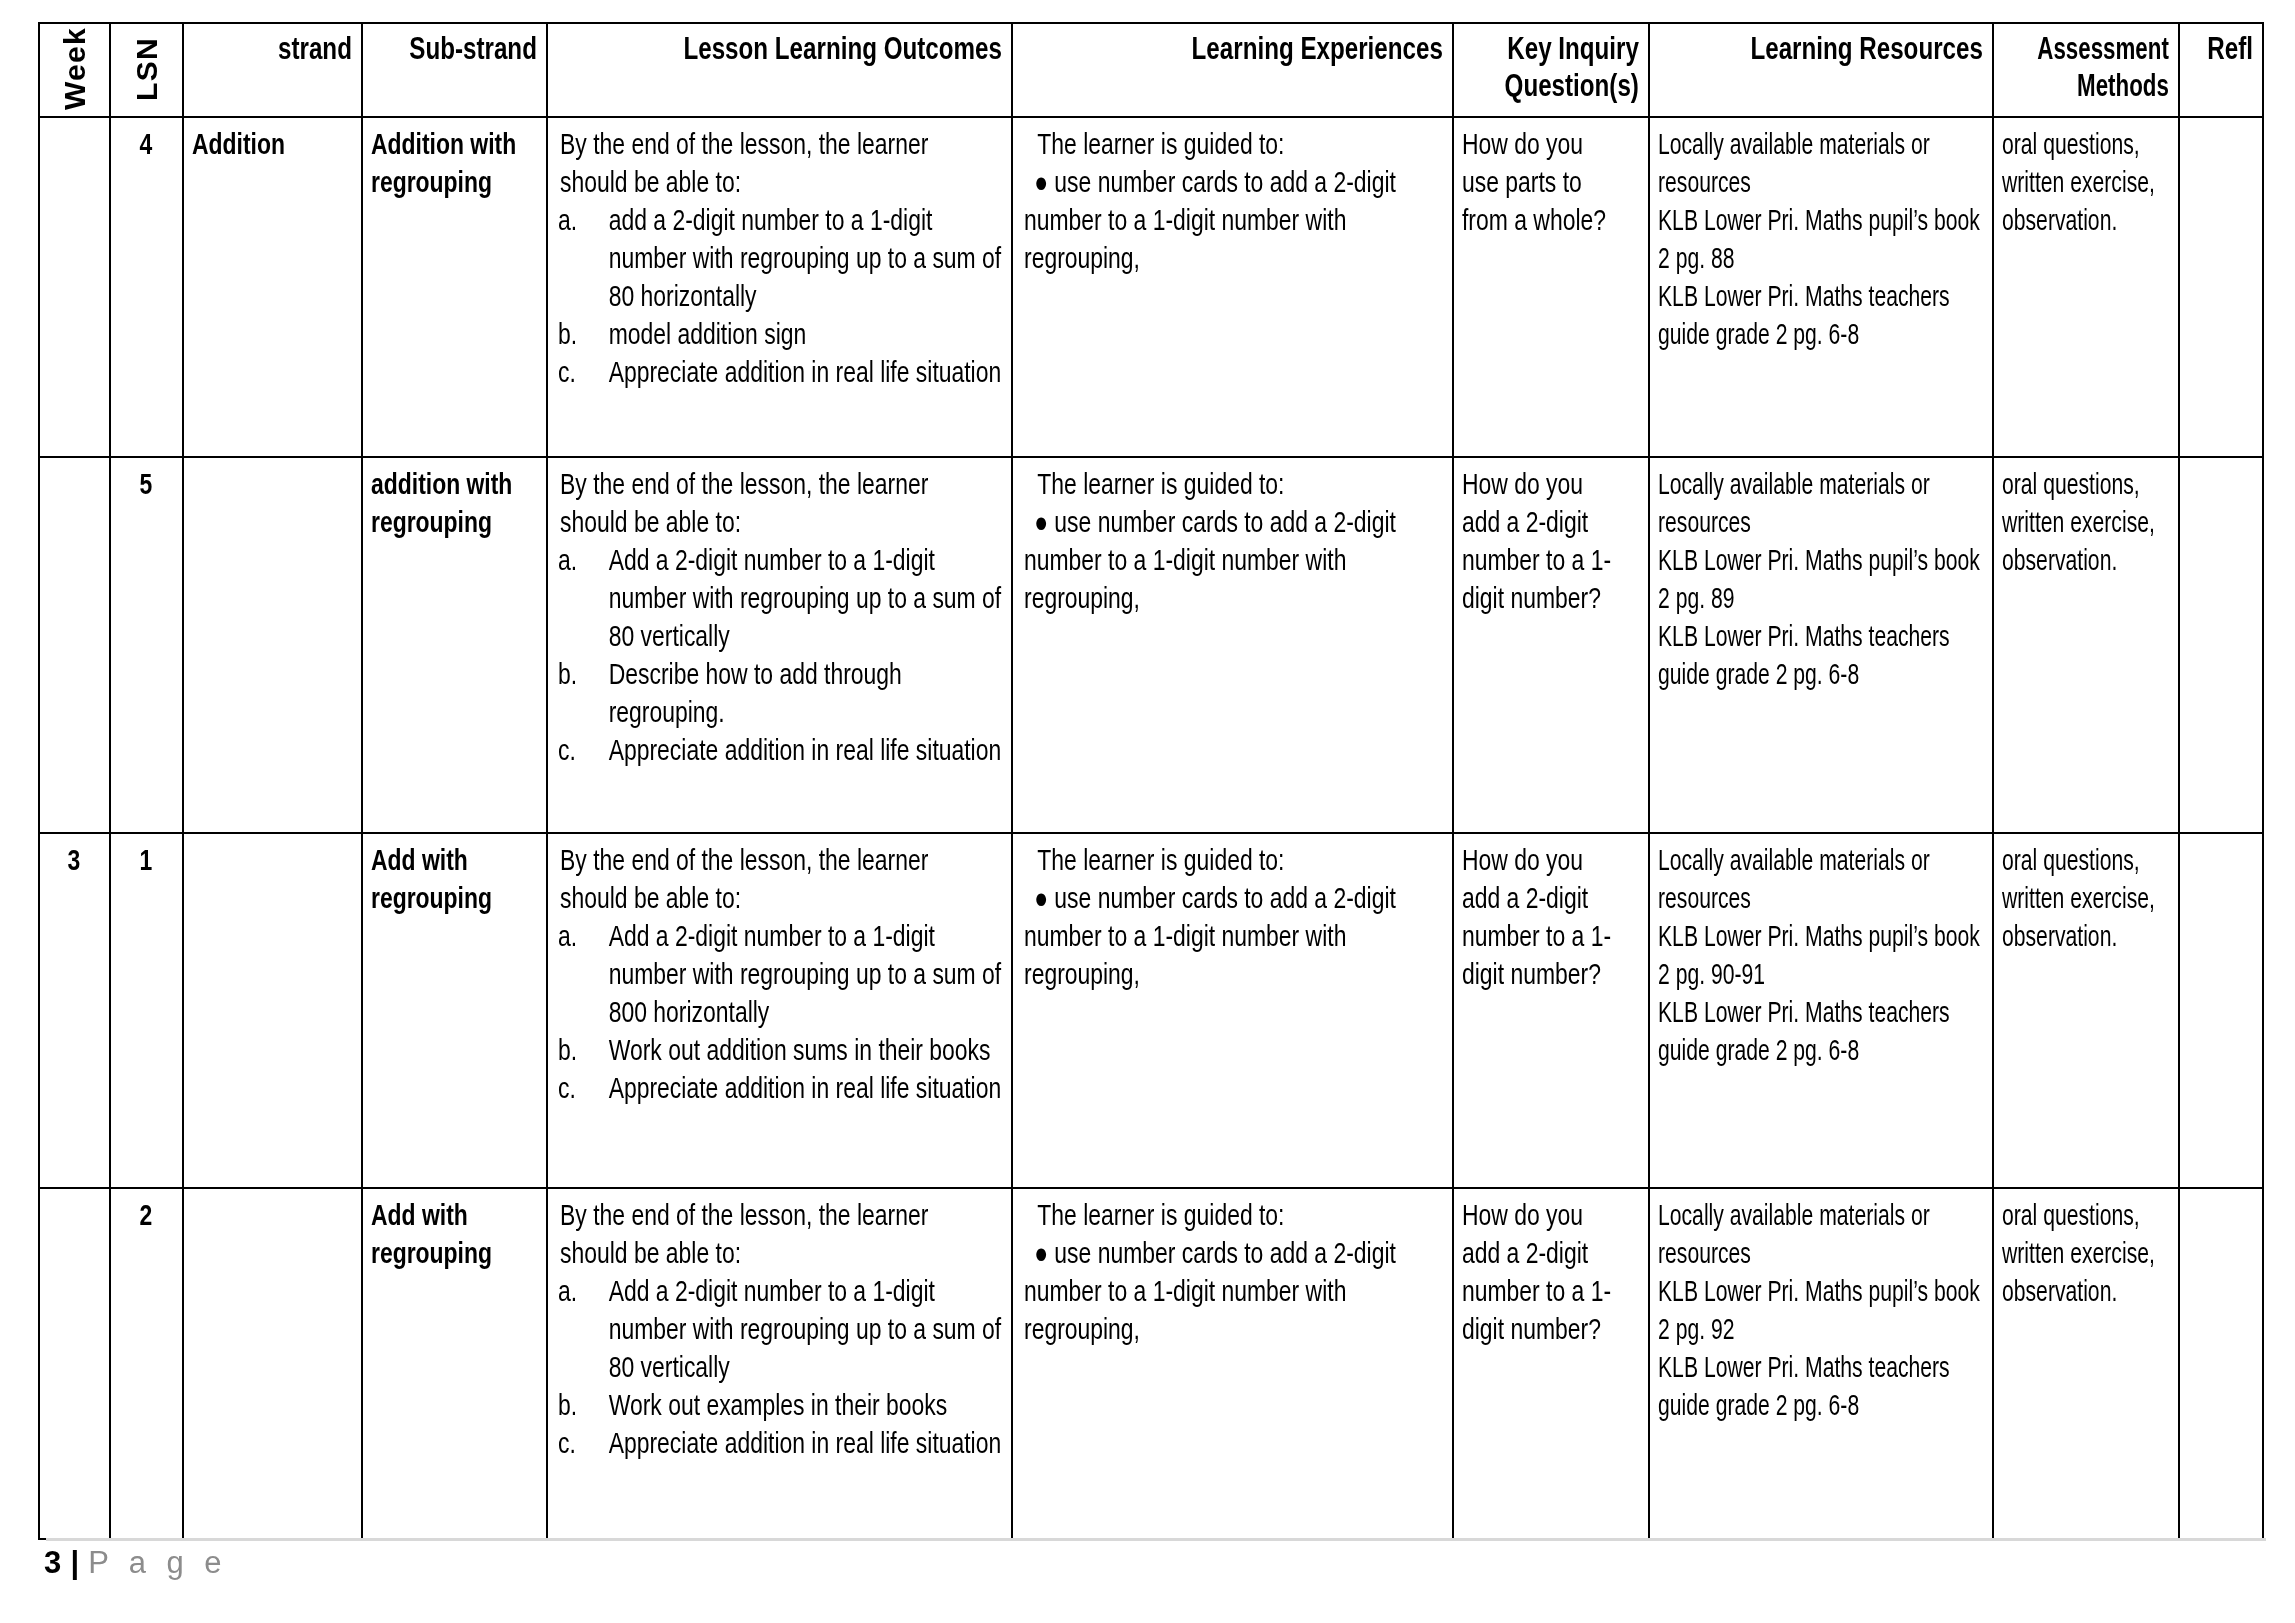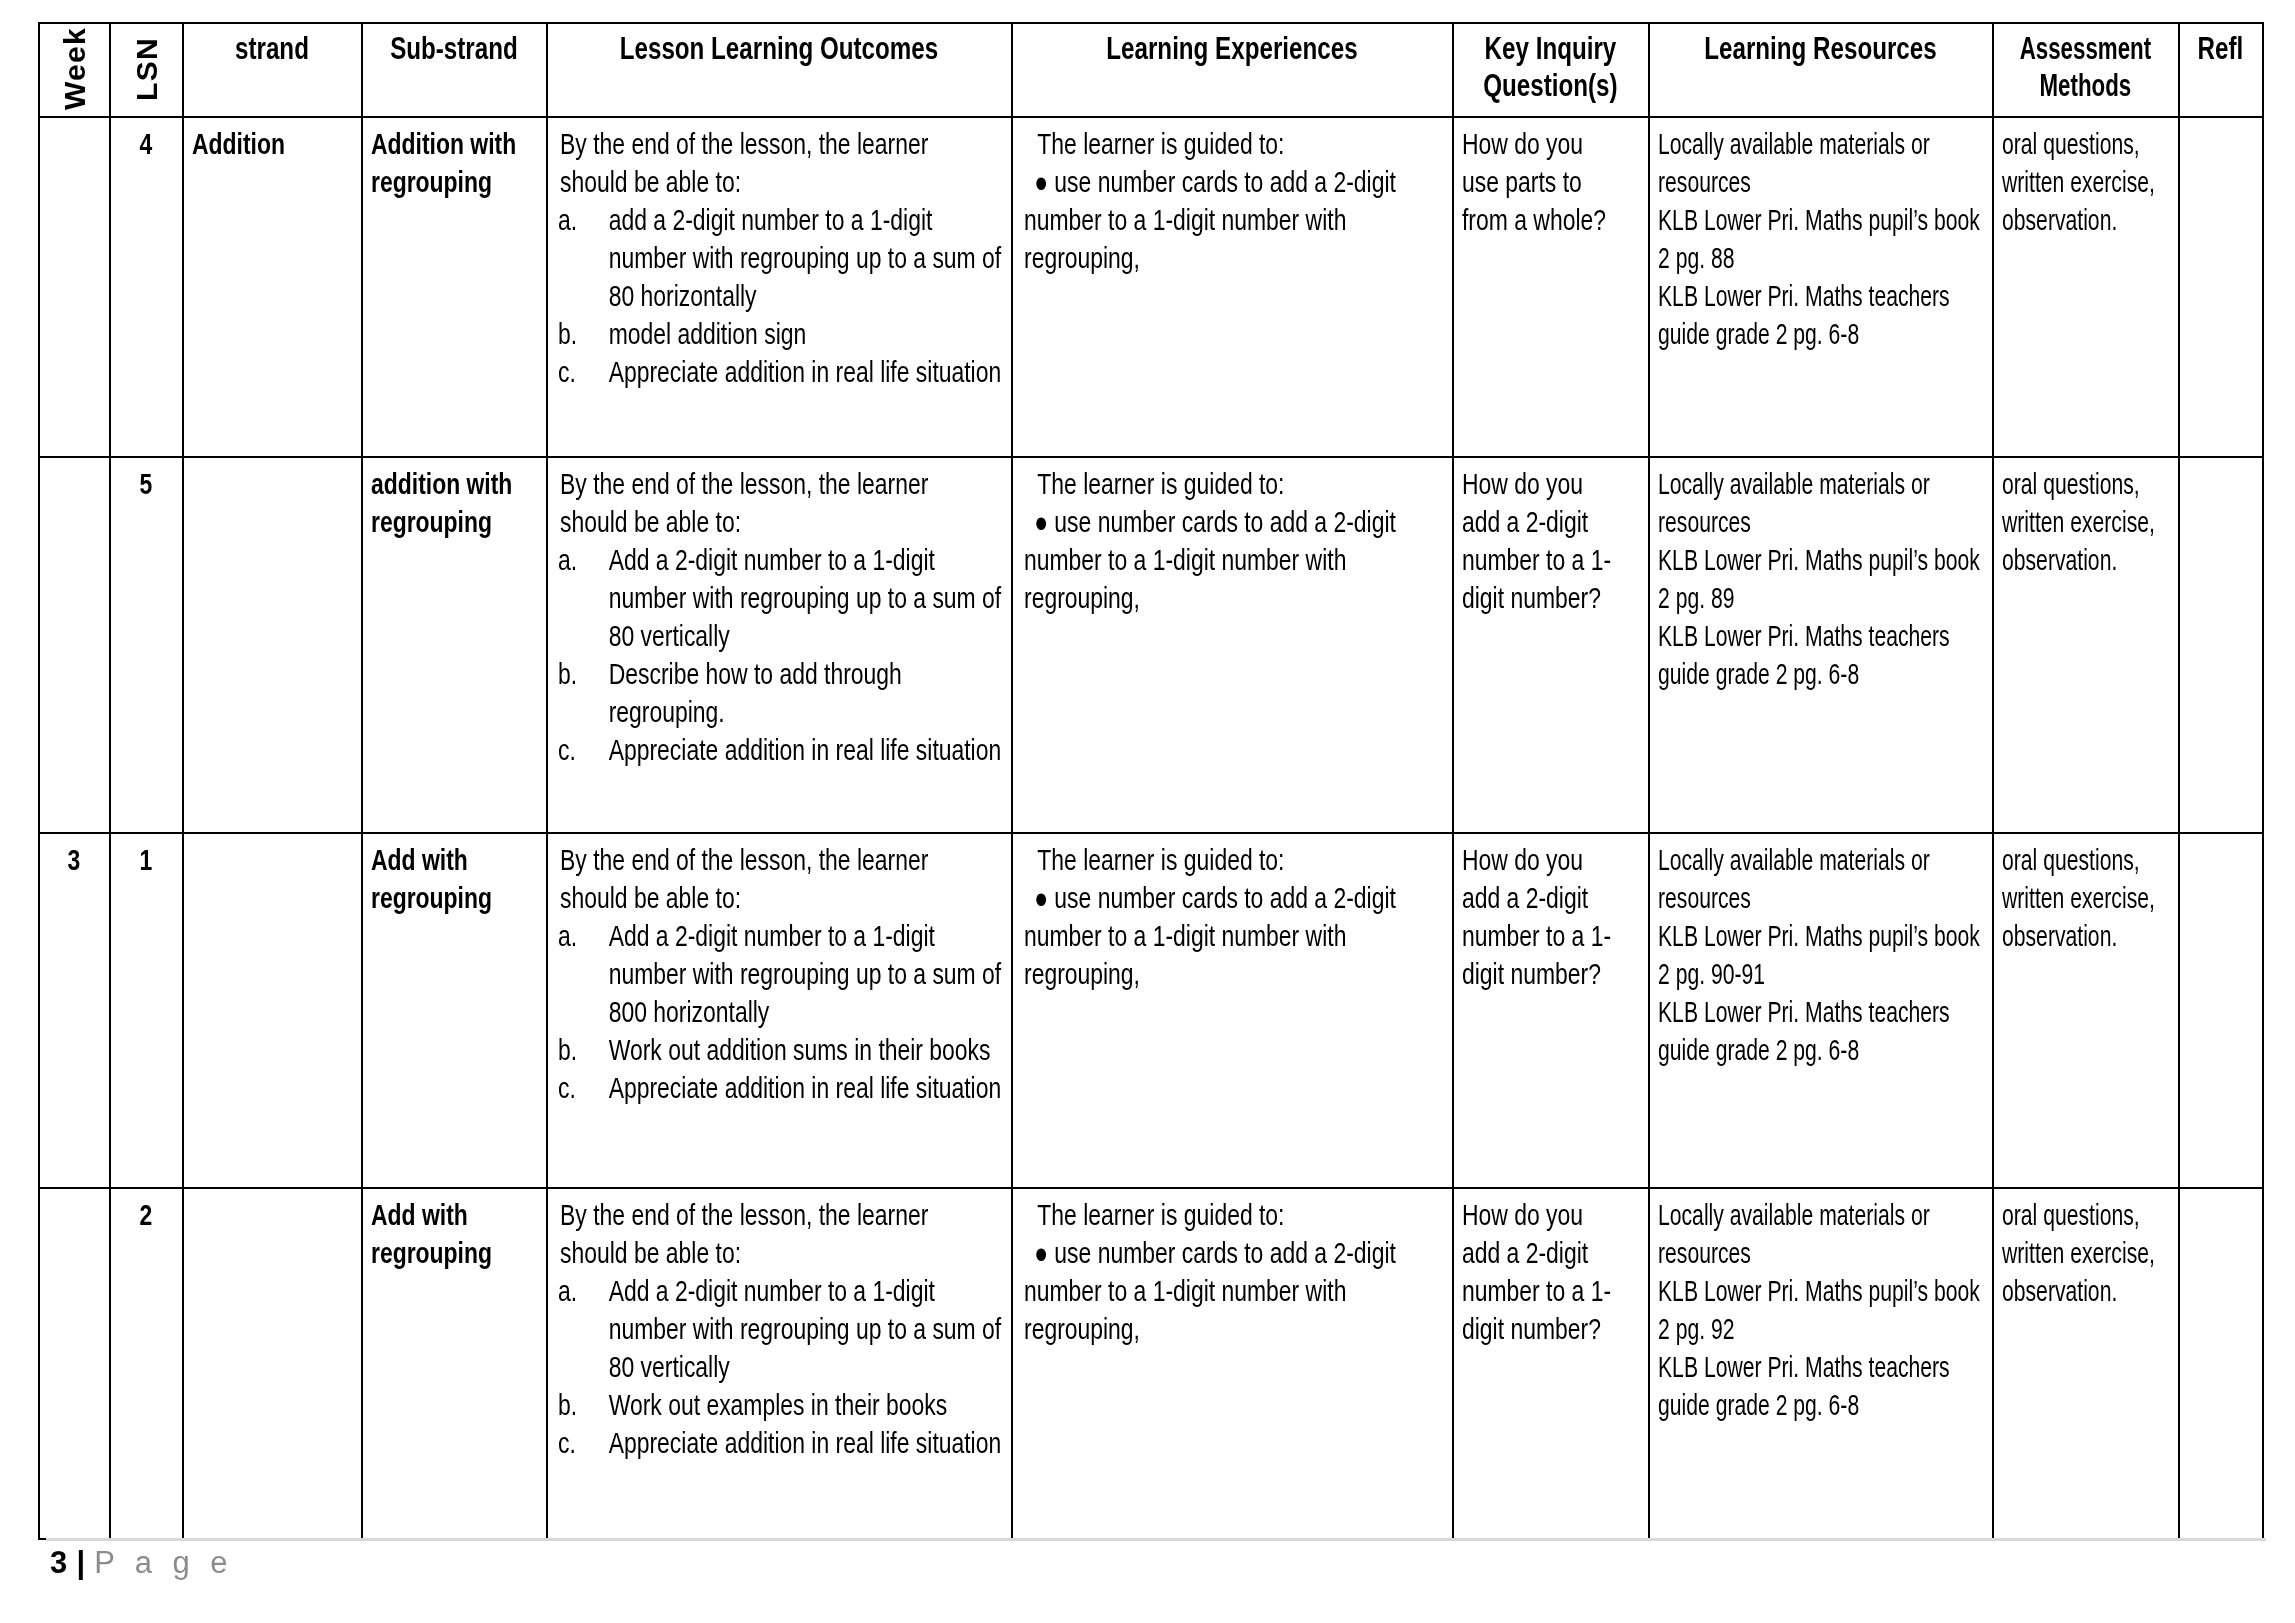--- a/index.html
+++ b/index.html
@@ -5,21 +5,21 @@
   html,body{margin:0;padding:0;background:#e8e8e8;}
   .page{
     position:relative;width:2295px;height:1623px;background:#ffffff;
     font-family:"Liberation Sans",sans-serif;color:#000;overflow:hidden;
   }
   table.doc{
     position:absolute;left:38px;top:21.6px;width:2224px;
     border-collapse:collapse;table-layout:fixed;
   }
   td,th{border:2.6px solid #000;vertical-align:top;padding:6.5px 9.2px 5.2px 7.9px;overflow:hidden;}
-  th{text-align:center;}
+  th{text-align:right;}
   thead tr{height:82px;}
   tr.r1{height:340px;} tr.r2{height:376px;} tr.r3{height:355px;} tr.r4{height:351px;}
 
   
   .cx{transform:scaleX(0.78);transform-origin:0 0;width:128.2%;font-size:29.4px;line-height:38px;}
   .cx2{transform:scaleX(0.72);transform-origin:0 0;width:138.8%;font-size:29.4px;line-height:38px;}
   .hx{font-size:31px;line-height:37px;font-weight:bold;}
   .b{font-weight:bold;}
   .ctr{text-align:center;}
 
@@ -32,21 +32,21 @@
   .m{flex:0 0 65px;}
   .t{flex:1 1 auto;}
   .exp-intro{padding-left:17px;}
   .exp-b{text-indent:13px;}
 
   .vh{vertical-align:middle;text-align:center;padding:3.9px;}
   .vtext{display:inline-block;writing-mode:vertical-rl;transform:rotate(180deg);
          font-weight:bold;font-size:30px;letter-spacing:1.3px;line-height:1;}
 
   .footer-rule{position:absolute;left:46px;top:1538px;width:2220px;height:3.3px;background:#d8d8d8;}
-  .footer{position:absolute;left:50px;top:1543px;font-size:31px;line-height:39px;white-space:nowrap;}
+  .footer{position:absolute;left:44px;top:1543px;font-size:31px;line-height:39px;white-space:nowrap;}
   .pn{font-weight:bold;}
   .sep{font-weight:bold;margin:0 9.2px;}
   .pw{color:#8c8c8c;letter-spacing:5.9px;}
 </style>
 </head>
 <body>
 
 <div class="page">
 
   <table class="doc">

